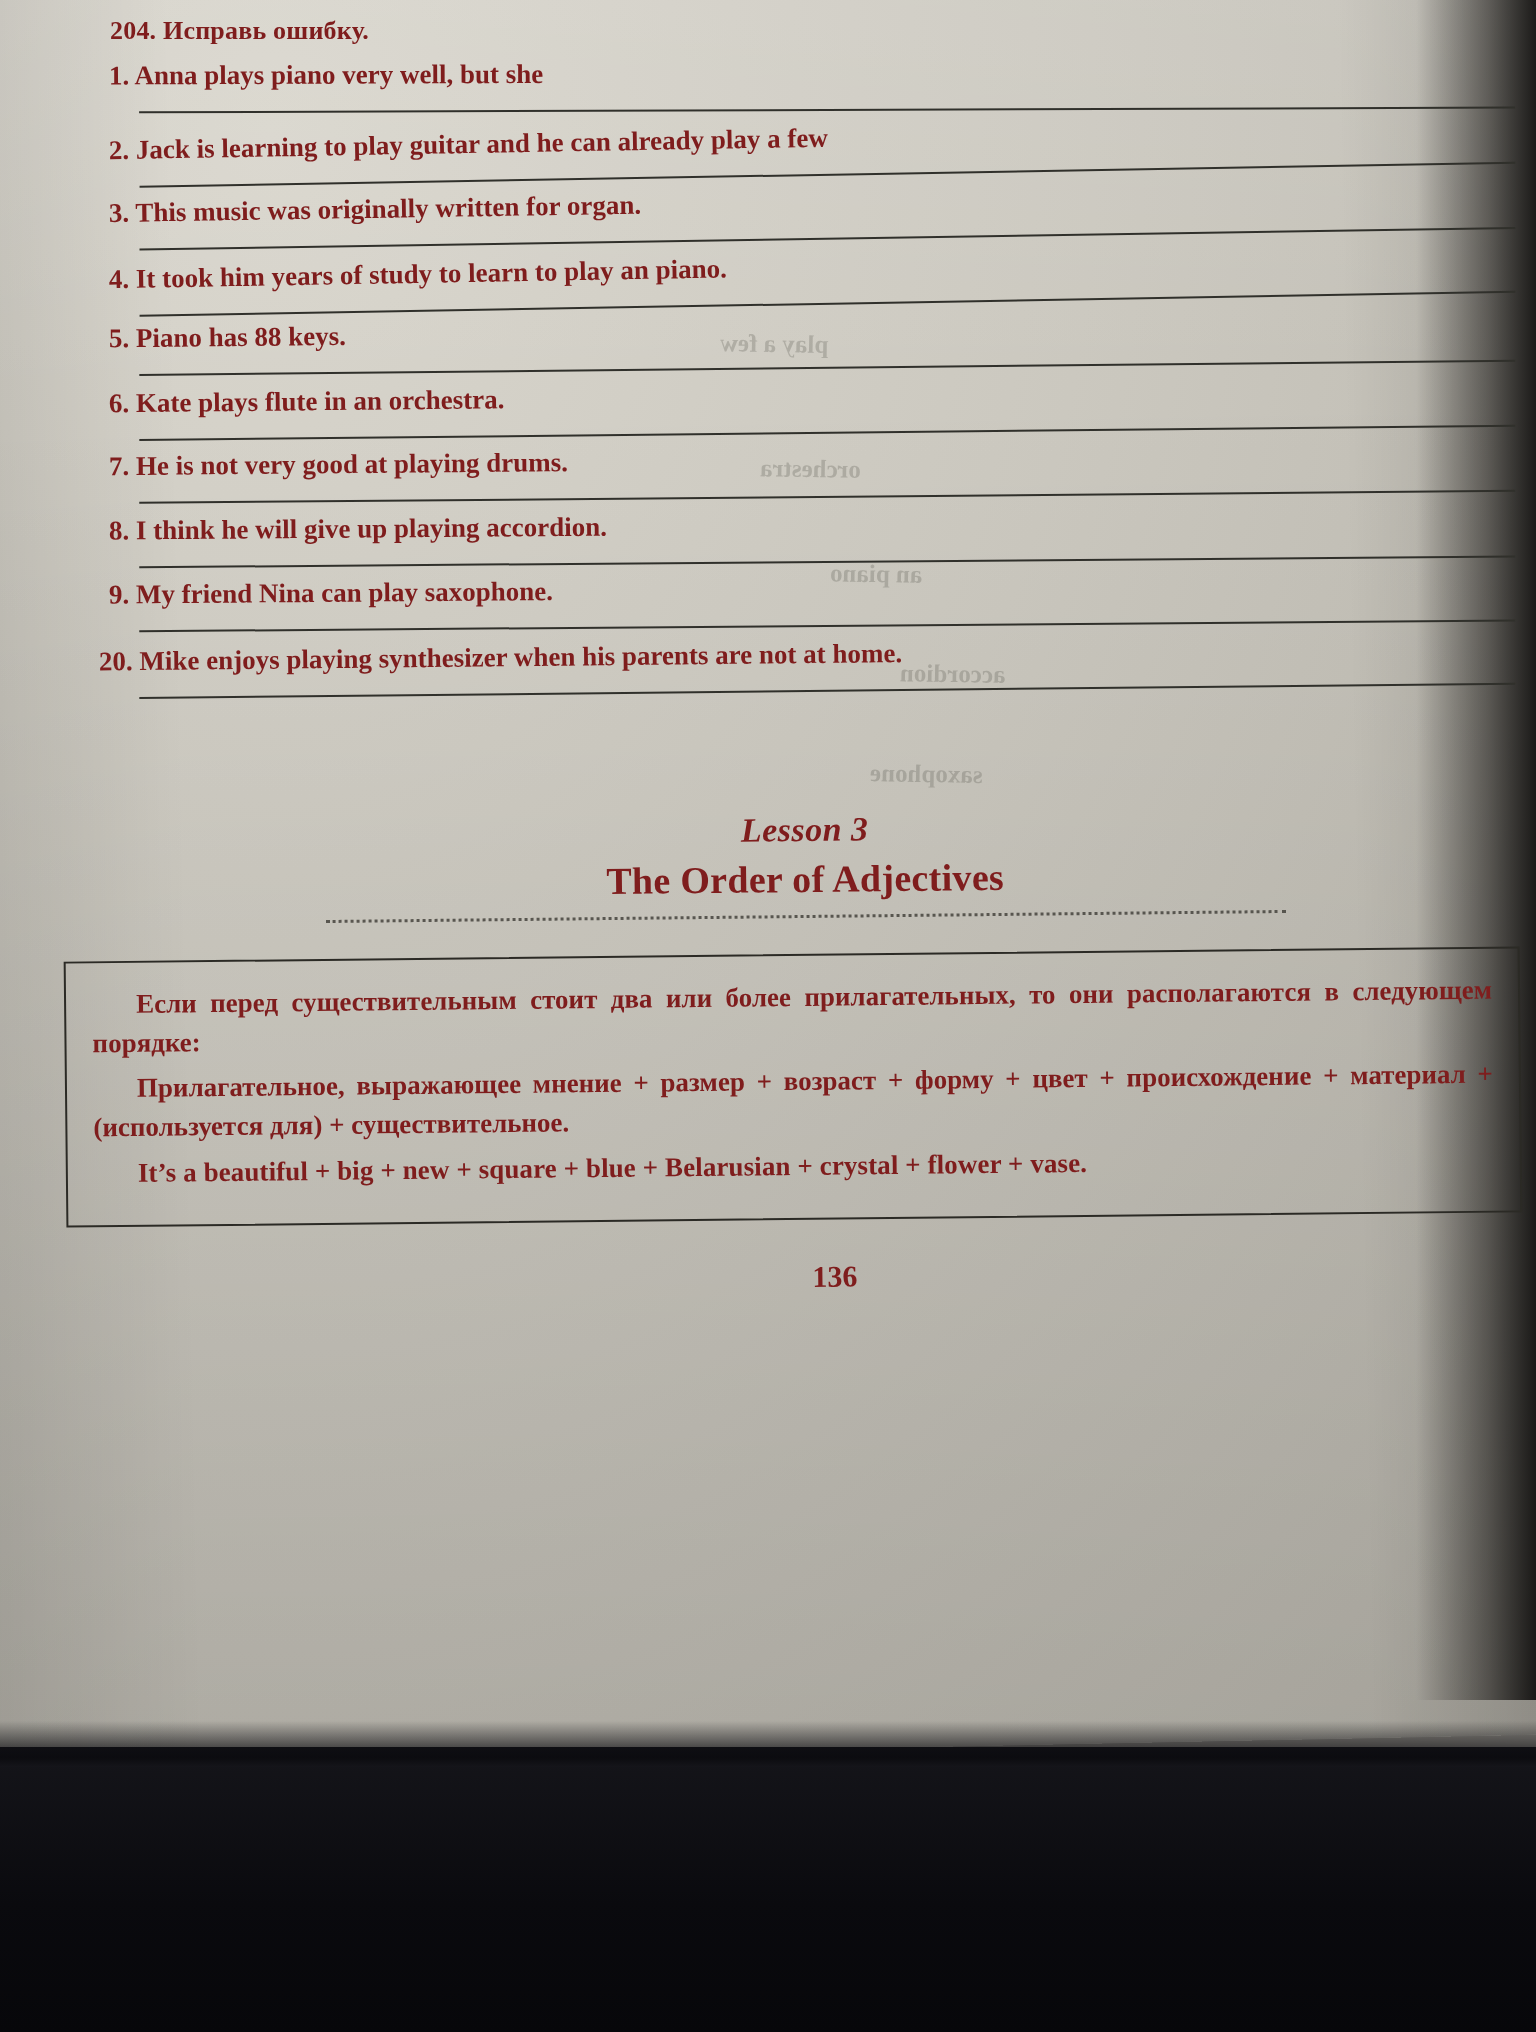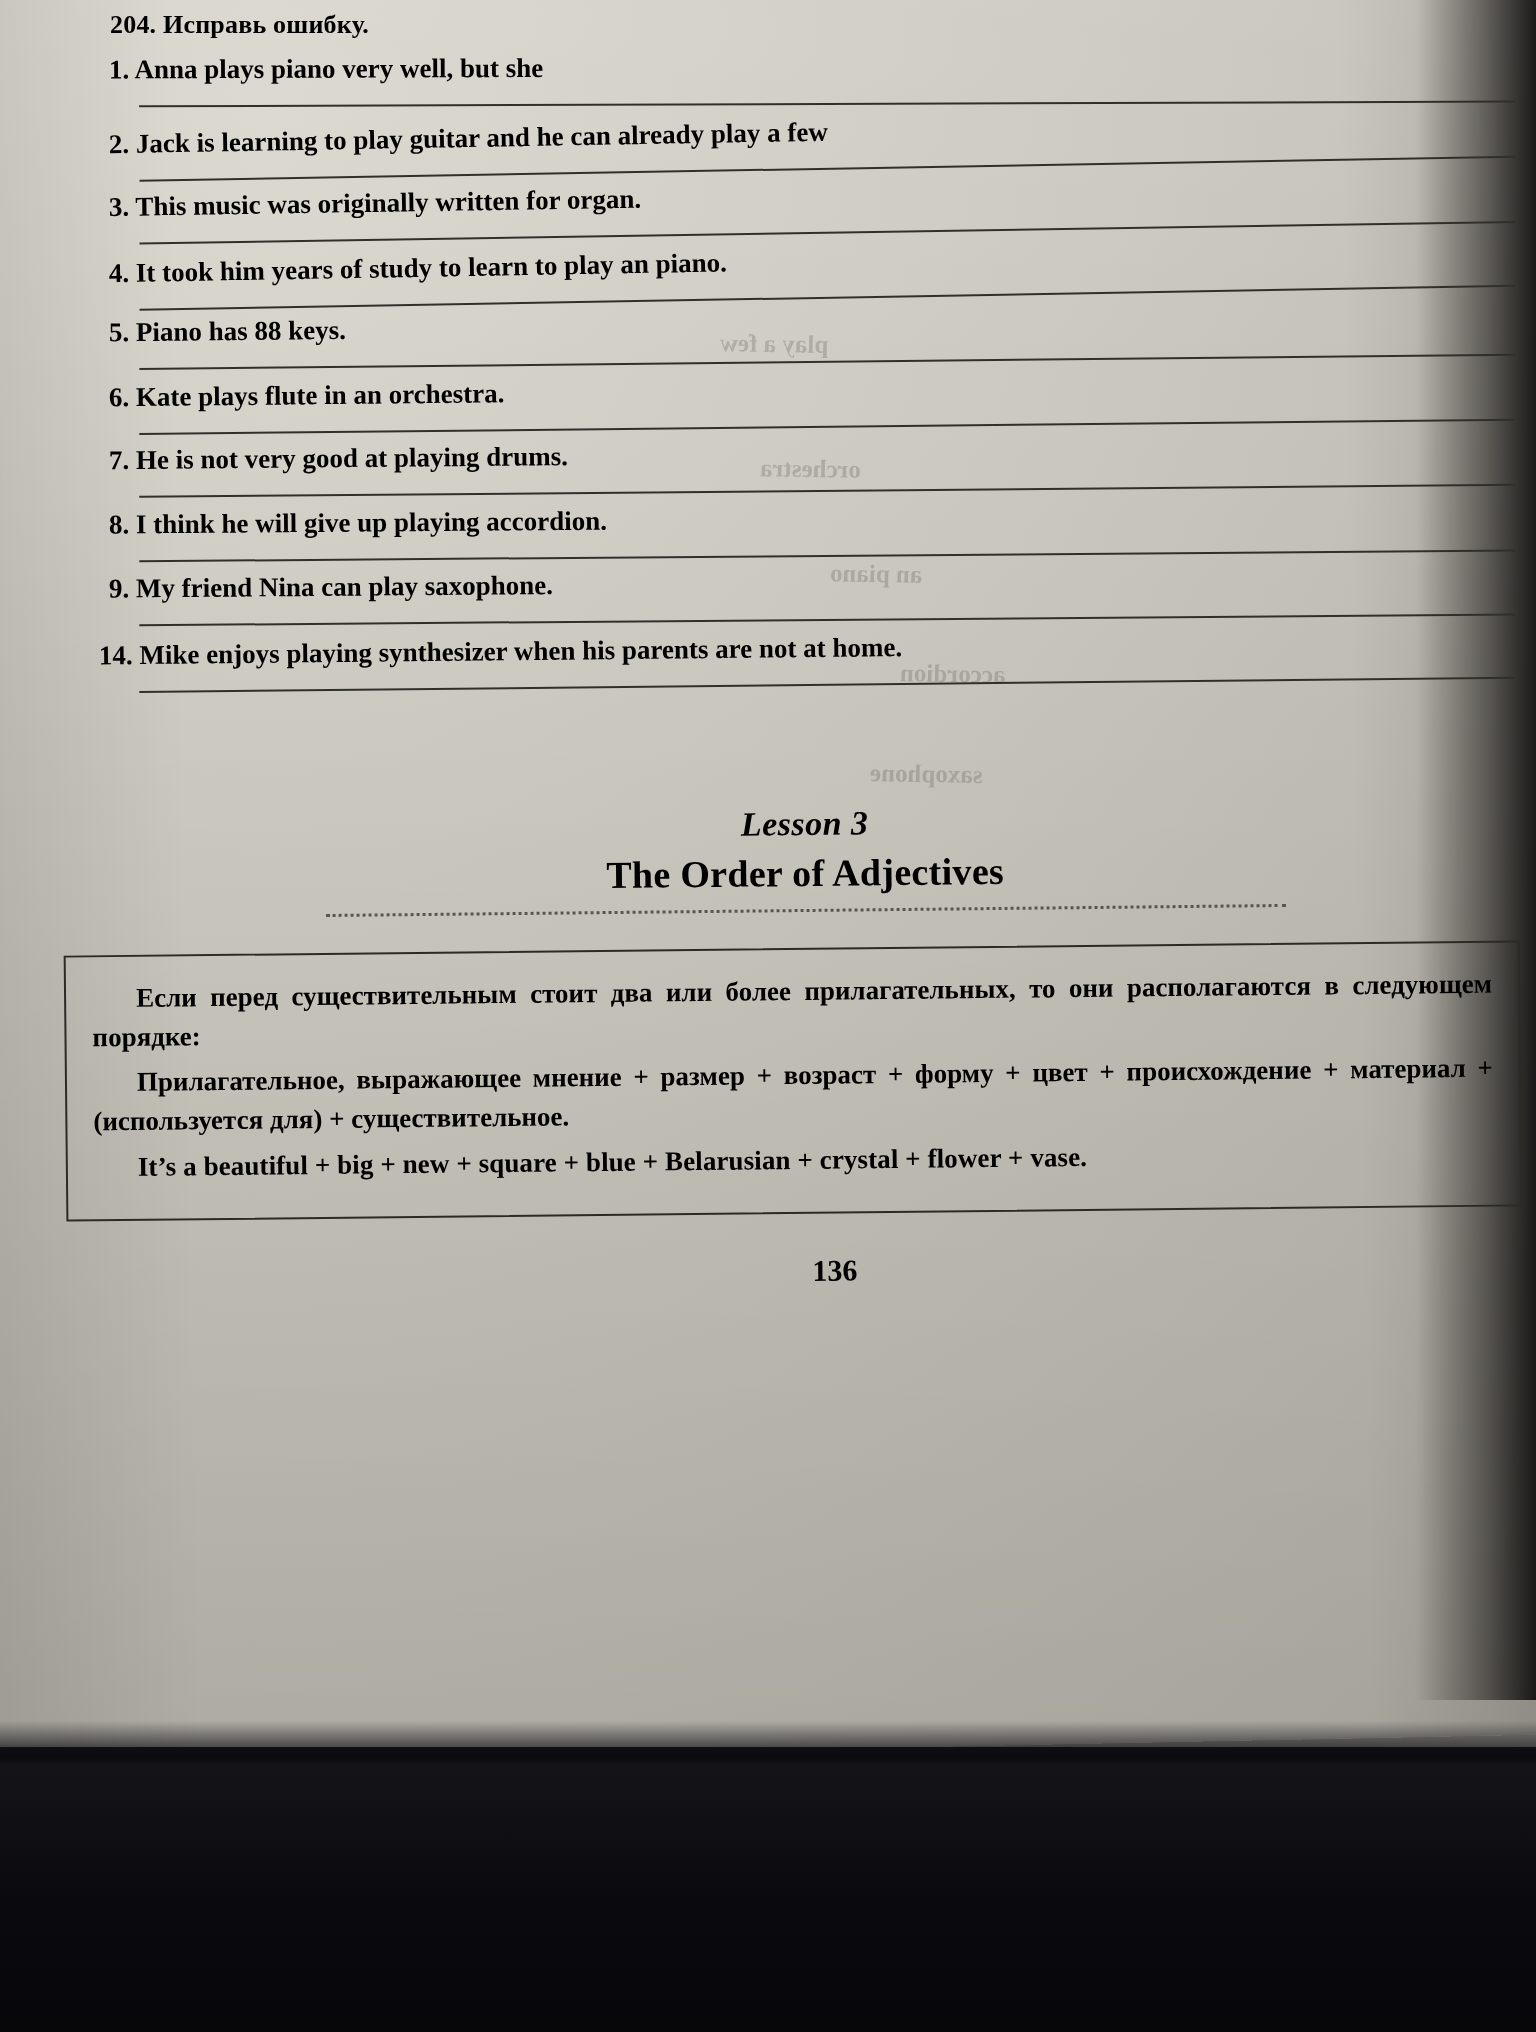--- a/index.html
+++ b/index.html
@@ -58,23 +58,23 @@
     top: 0;
     width: 120px;
     height: 1700px;
     background: linear-gradient(90deg, rgba(30,28,26,0) 0%, rgba(28,26,24,.55) 60%, rgba(16,15,14,.92) 100%);
     pointer-events: none;
   }
 
   .content {
     position: absolute;
     left: 95px;
-    top: 0;
+    top: 6px;
     width: 1420px;
-    color: #000000;
+    color: #7f1d1d;
   }
 
   
   .ex-title {
     font-size: 26px;
     font-weight: bold;
     letter-spacing: .2px;
     margin: 10px 0 0 15px;
   }
   .item {
@@ -230,21 +230,21 @@
         <div class="rule"></div>
       </div>
 
       <div class="item i9">
         <div class="item-text"><span>9.</span>
           <span>My friend Nina can play saxophone.</span></div>
         <div class="rule"></div>
       </div>
 
       <div class="item i10">
-        <div class="item-text" style="margin-left:-10px"><span>14.</span>
+        <div class="item-text" style="margin-left:-10px"><span>20.</span>
           <span>Mike enjoys playing synthesizer when his parents are not at home.</span></div>
         <div class="rule"></div>
       </div>
     </div>
 
     <div class="lesson-wrap">
       <div class="lesson-label">Lesson 3</div>
       <div class="lesson-title">The Order of Adjectives</div>
       <div class="dotted"></div>
     </div>

